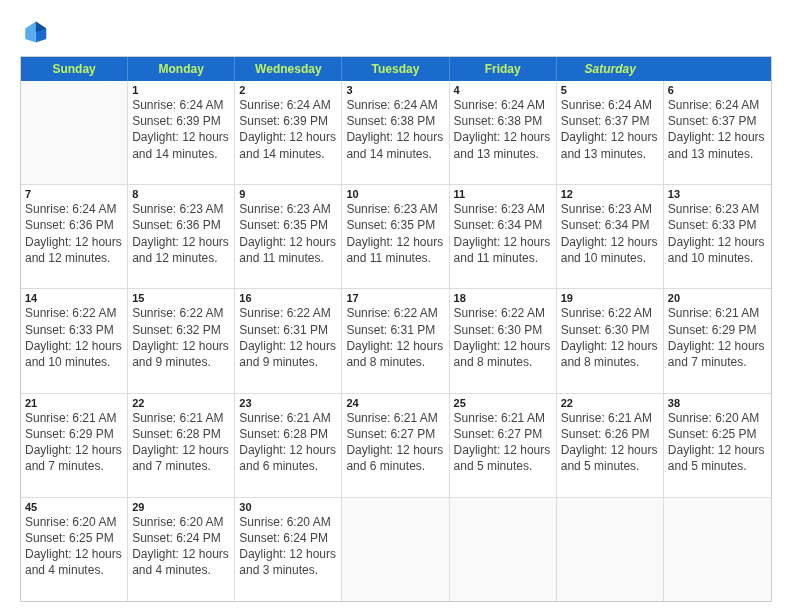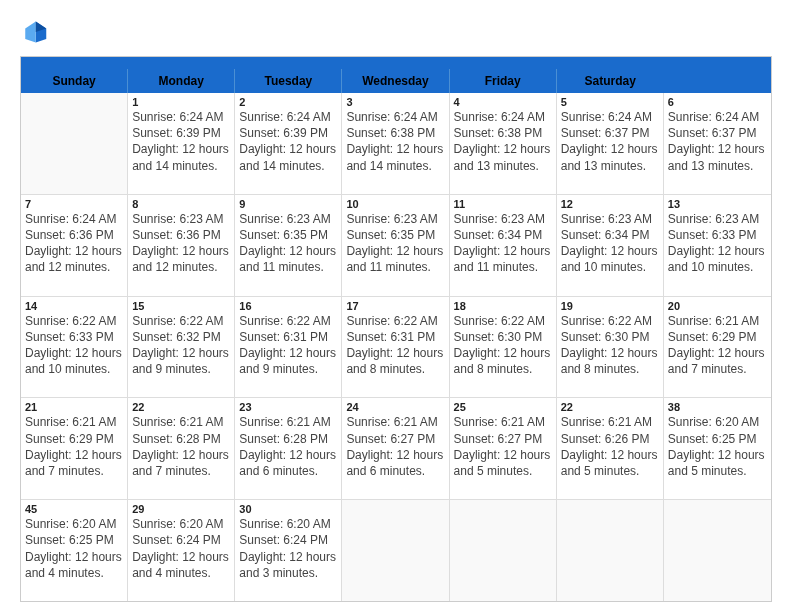--- a/index.html
+++ b/index.html
@@ -57,29 +57,28 @@
       display: flex;
       flex-direction: column;
       border: 1px solid #ccc;
     }
     .cal-header {
       display: grid;
       grid-template-columns: repeat(7, 1fr);
       background: #1a6bcc;
     }
     .cal-header-cell {
-      color: #000000;
+      color: #bef264;
       font-size: 12px;
       font-weight: bold;
       text-align: center;
       padding: 5px 2px;
       border-right: 1px solid #4a8fd4;
-      margin-top: 12px;
-    }
-    .cal-header-cell:last-child { border-right: none; }
+    }
+    .cal-header-cell:last-child { border-right: none; font-style: italic; }
     .cal-body {
       flex: 1;
       display: flex;
       flex-direction: column;
     }
     .cal-row {
       display: grid;
       grid-template-columns: repeat(7, 1fr);
       flex: 1;
       border-bottom: 1px solid #ddd;
@@ -127,22 +126,22 @@
     <div class="title-block">
       <div class="month-title"></div>
       <div class="location"></div>
     </div>
   </div>
 
   <div class="calendar">
     <div class="cal-header" id="cal-header">
         <div class="cal-header-cell">Sunday</div>
         <div class="cal-header-cell">Monday</div>
+        <div class="cal-header-cell">Wednesday</div>
         <div class="cal-header-cell">Tuesday</div>
-        <div class="cal-header-cell">Wednesday</div>
         <div class="cal-header-cell">Friday</div>
         <div class="cal-header-cell">Saturday</div>
       </div>
     <div class="cal-body" id="cal-body">
         <div class="cal-row">
           <div class="cal-cell empty"></div>
           <div class="cal-cell">
             <span class="day-number">1</span>
             <div class="cell-info" style="white-space: pre-line;">Sunrise: 6:24 AM
 Sunset: 6:39 PM

